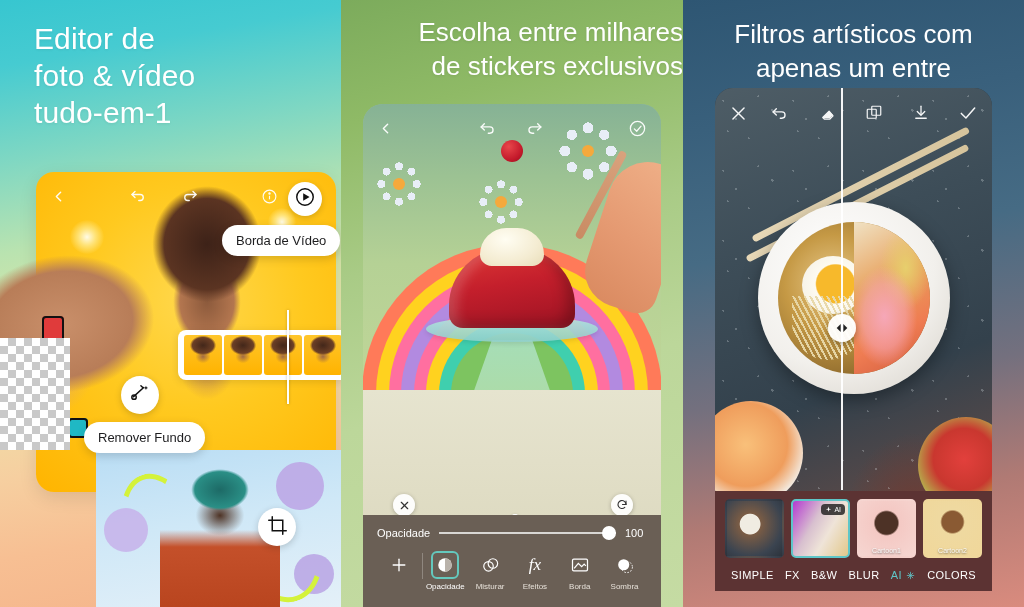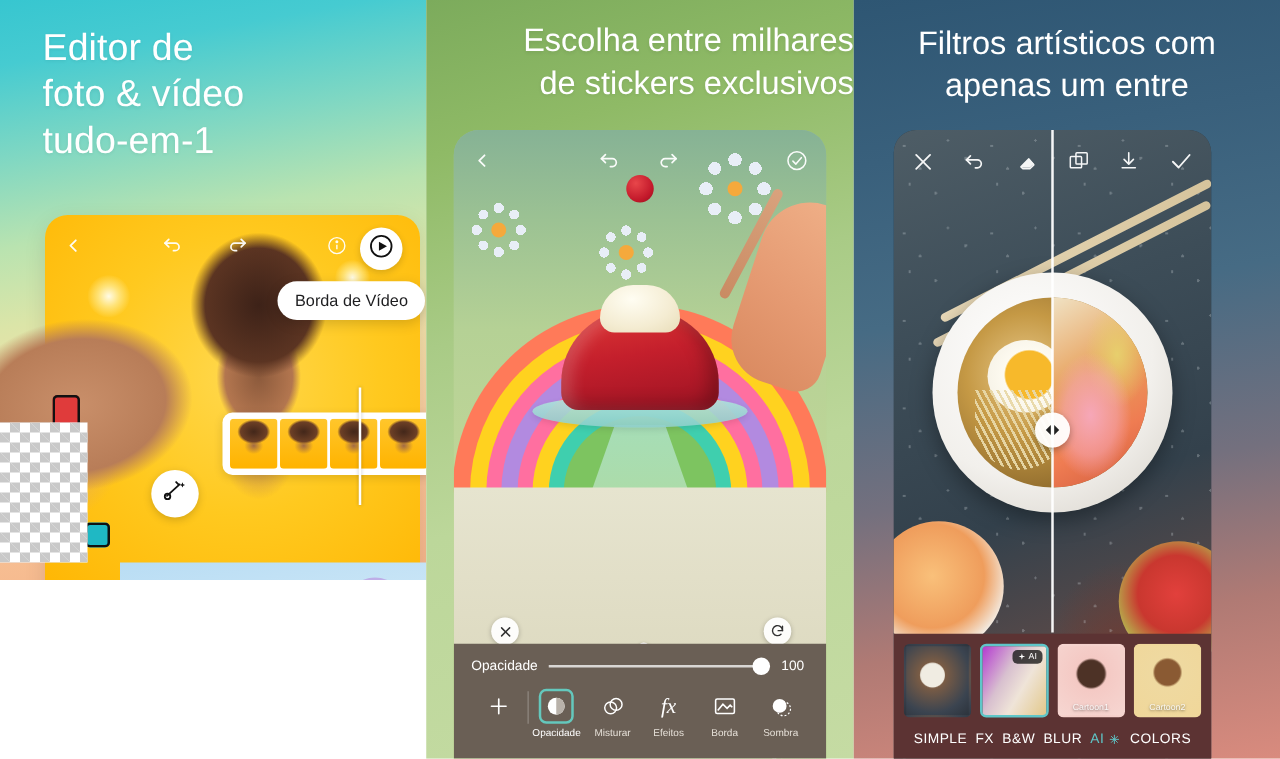--- a/index.html
+++ b/index.html
@@ -7,21 +7,21 @@
   html, body {
     width: 1024px; height: 607px;
     overflow: hidden;
     font-family: "Liberation Sans", sans-serif;
     background: #fff;
   }
   .gallery { display: flex; width: 1024px; height: 607px; }
 
   
   .panel1 {
-    width: 341px; height: 464px; position: relative; overflow: hidden;
+    width: 341px; height: 607px; position: relative; overflow: hidden;
     background: linear-gradient(170deg,
       #37c6d0 0%, #46cbd1 10%, #7ed7c3 24%,
       #b9e3b0 38%, #dbe5a8 50%, #f0dfa8 60%,
       #f6cfa0 72%, #f7bf93 84%, #f4b389 100%);
   }
   .p1-title {
     position: absolute; left: 34px; top: 20px;
     color: #ffffff; font-size: 30px; line-height: 1.24;
     font-weight: 400; letter-spacing: .1px;
     text-shadow: 0 1px 3px rgba(0,0,0,.07);
@@ -301,21 +301,21 @@
   .panel3 {
     width: 341px; height: 607px; position: relative; overflow: hidden;
     background: linear-gradient(170deg,#2e5673 0%, #39607c 20%, #466b84 40%, #74707e 62%, #b07a74 80%, #d98b7e 100%);
   }
   .p3-title {
     position: absolute; left: 0; right: 0; top: 18px;
     text-align: center; color: #ffffff; font-size: 26px; line-height: 1.3;
     font-weight: 400; white-space: pre-line;
   }
   .p3-device {
-    position: absolute; left: 32px; top: 104px; width: 254px; height: 503px;
+    position: absolute; left: 32px; top: 88px; width: 277px; height: 503px;
     border-radius: 18px 18px 0 0; overflow: hidden;
     background: #2a3a45;
   }
   .p3-photo {
     position: absolute; inset: 0;
     background:
       radial-gradient(ellipse 40% 28% at 72% 86%, #6e3a32 0%, rgba(110,58,50,0) 62%),
       radial-gradient(ellipse 30% 22% at 14% 88%, #8a5b48 0%, rgba(138,91,72,0) 65%),
       linear-gradient(160deg, #4e5d66 0%, #3d4d58 30%, #33414c 58%, #5c4a48 80%, #6b4a44 100%);
   }
@@ -515,20 +515,23 @@
       <span>
         <svg width="21" height="21" viewBox="0 0 24 24" fill="none" stroke="#111" stroke-width="1.7" stroke-linecap="round">
             <path d="M6 2v16h16"></path>
             <path d="M2 6h16v16"></path>
           </svg>
       </span>
     </div>
 
     <div class="pill pill-video">
       <span>Borda de Vídeo</span>
+    </div>
+    <div class="pill pill-bg">
+      <span>Remover Fundo</span>
     </div>
   </section>
 
   <section class="panel2">
     <div class="p2-title">Escolha entre milhares
 de stickers exclusivos</div>
 
     <div class="p2-device">
       <div class="p2-scene">
         <div class="rainbow rb1"></div>

